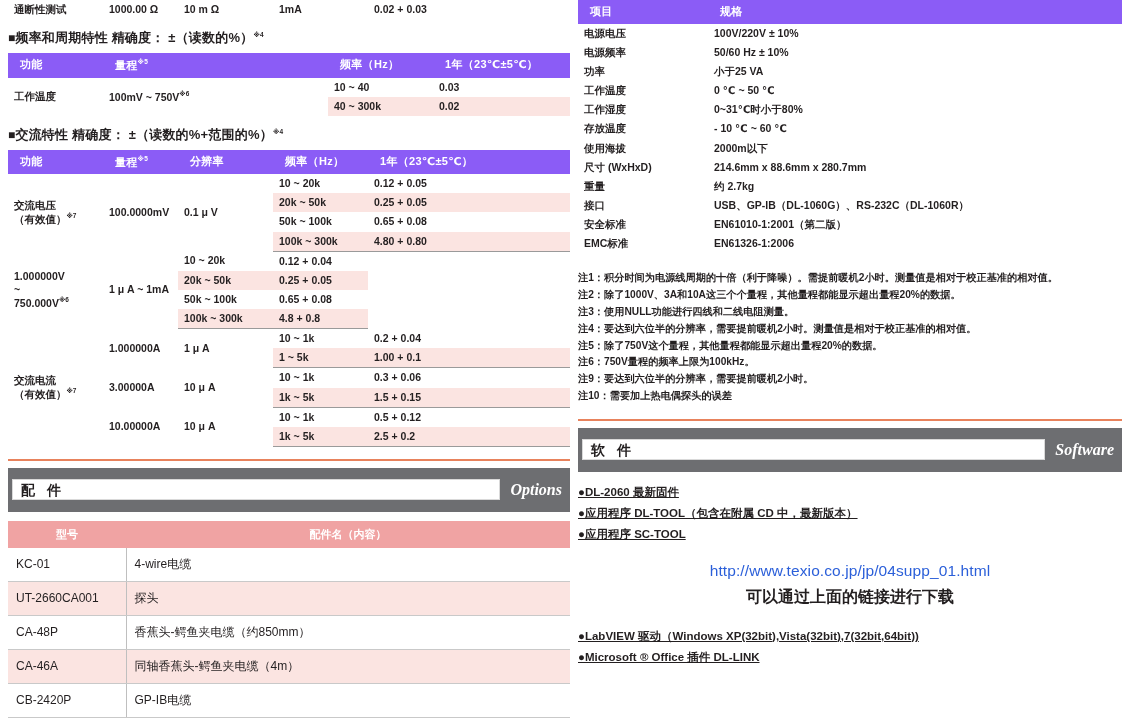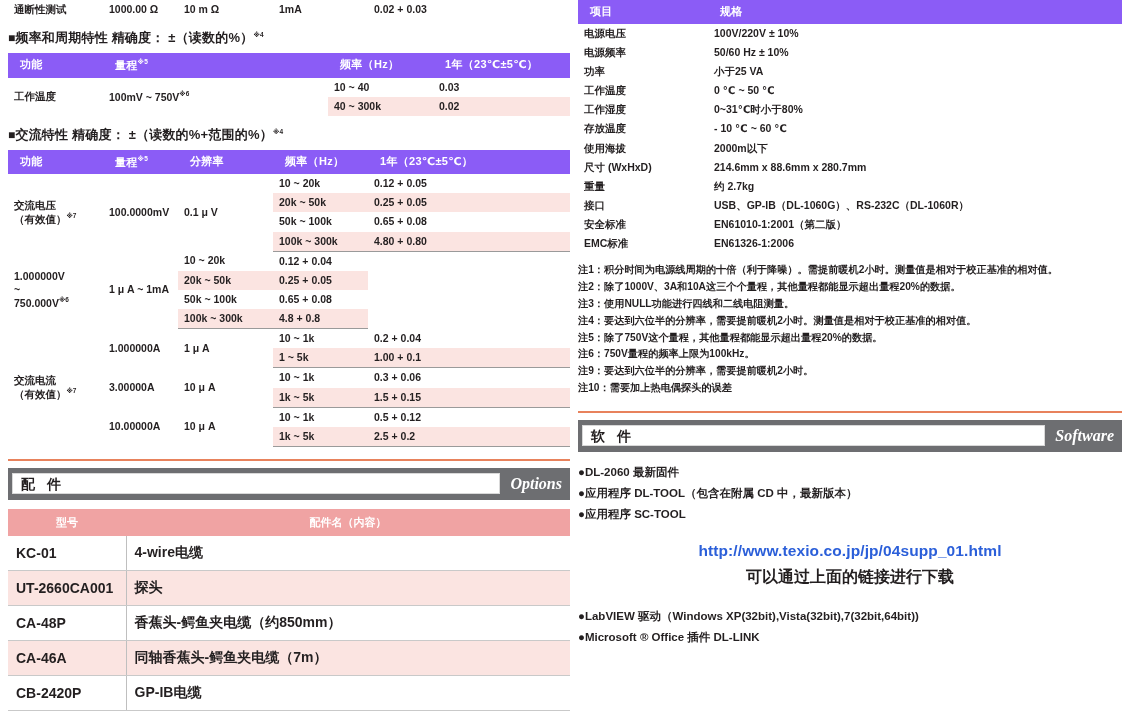--- a/index.html
+++ b/index.html
@@ -32,54 +32,54 @@
   .tint { background: #fbe4e1; }
   sup { font-size: 6.5px; font-weight: bold; vertical-align: super; }
 
   
   .sec-head {
     font-size: 13px; font-weight: bold; margin: 10px 0 6px 0; letter-spacing: .2px;
   }
   .sec-head .sq { font-size: 12px; }
 
   
-  .notes { margin-top: 9px; }
+  .notes { margin-top: 17px; }
   .note { font-size: 10.2px; font-weight: bold; line-height: 1.65; white-space: nowrap; }
 
   
   .banner {
-    position: relative; height: 32px; background: #6d6e71;
+    position: relative; height: 44px; background: #6d6e71;
     display: flex; align-items: center; padding: 0 8px 0 4px; margin-top: 7px;
   }
   .banner .cn {
     background: #ffffff; color: #231f20; font-size: 14px; font-weight: bold;
     height: 21px; line-height: 21px; padding: 0 8px; flex: 1 1 auto;
     letter-spacing: 4px; border: 1px solid #d9d9d9;
   }
   .banner .en {
     color: #ffffff; font-size: 16px; font-style: italic; font-weight: bold;
     padding-left: 10px; flex: 0 0 auto; font-family: "Liberation Serif", serif;
   }
   .orange-rule { border-top: 2px solid #e8825c; margin: 0 0 0 0; }
 
   
   table.opt { border-collapse: collapse; width: 100%; table-layout: fixed; margin-top: 9px; }
   table.opt th {
     background: #f0a3a3; color: #ffffff; font-size: 11px; font-weight: bold;
     padding: 6px 6px; text-align: center;
   }
   table.opt td {
-    font-size: 14px; font-weight: bold; padding: 8px 8px; vertical-align: middle;
+    font-size: 12px; font-weight: normal; padding: 8px 8px; vertical-align: middle;
   }
 
   
   .sw { margin-top: 10px; }
-  .sw-item { font-size: 11.5px; font-weight: bold; line-height: 1.85; }
+  .sw-item { font-size: 11.5px; font-weight: bold; line-height: 1.85; text-decoration: underline; }
   .sw-url {
-    color: #2b5fd9; font-size: 15.5px; font-weight: bold; text-align: center;
+    color: #2b5fd9; font-size: 15.5px; font-weight: normal; text-align: center;
     margin: 16px 0 7px 0; letter-spacing: .1px;
   }
   .sw-sub { text-align: center; font-size: 16px; font-weight: bold; }
   .sw-gap { height: 18px; }
 </style>
 </head>
 <body>
 
 <div class="page">
 
@@ -254,21 +254,21 @@
           <tr>
             <td class="hline-bot tint">UT-2660CA001</td>
             <td class="hline-bot vline tint">探头</td>
           </tr>
           <tr>
             <td class="hline-bot">CA-48P</td>
             <td class="hline-bot vline">香蕉头-鳄鱼夹电缆（约850mm）</td>
           </tr>
           <tr>
             <td class="hline-bot tint">CA-46A</td>
-            <td class="hline-bot vline tint">同轴香蕉头-鳄鱼夹电缆（7m）</td>
+            <td class="hline-bot vline tint">同轴香蕉头-鳄鱼夹电缆（4m）</td>
           </tr>
           <tr>
             <td class="hline-bot">CB-2420P</td>
             <td class="hline-bot vline">GP-IB电缆</td>
           </tr>
         </tbody>
     </table>
   </div>
 
   <div class="col-right">

